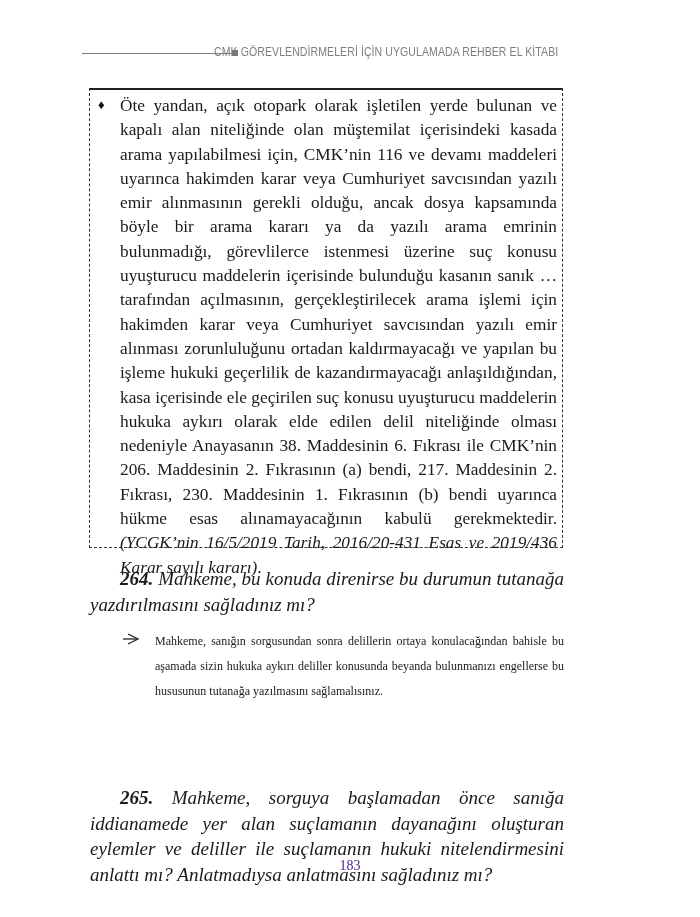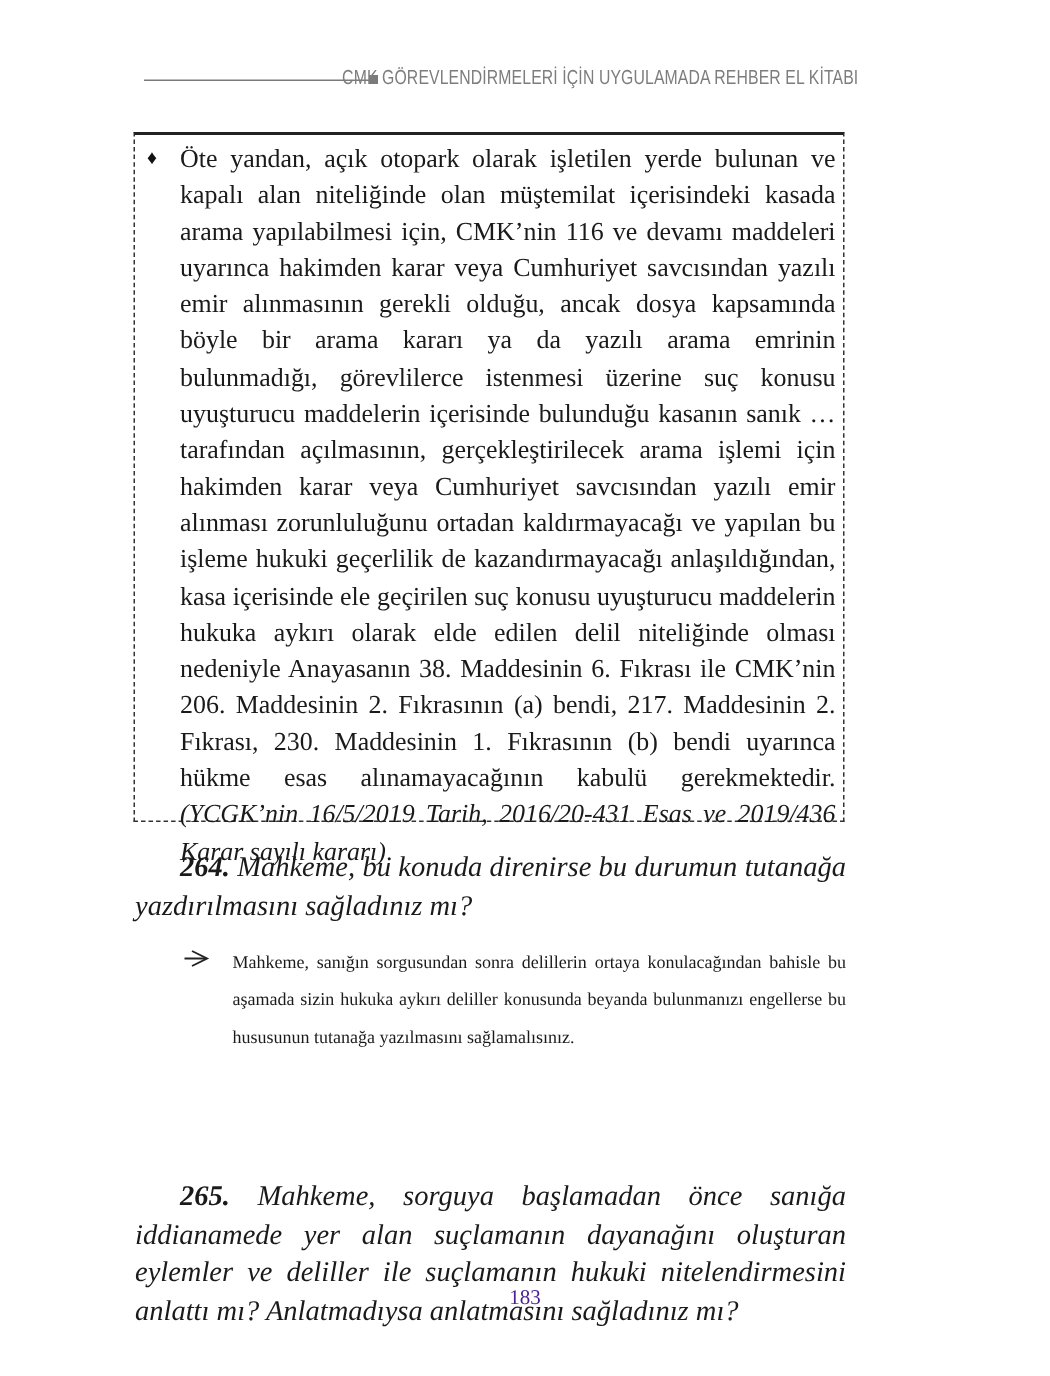--- a/index.html
+++ b/index.html
@@ -1,19 +1,19 @@
 <!DOCTYPE html>
 <html><head>
 <meta charset="utf-8">
 <style>
   html, body { margin: 0; padding: 0; background: #ffffff; }
   body { width: 700px; height: 917px; position: relative; overflow: hidden;
          font-family: "Liberation Serif", "DejaVu Serif", serif; color: #1a1a1a; }
 
-  .running-header { position: absolute; left: 96px; top: 44px; width: 476px; height: 20px; }
+  .running-header { position: absolute; left: 82px; top: 44px; width: 476px; height: 20px; }
   .header-rule { position: absolute; left: 0; top: 9px; width: 150px; height: 1px; background: #7a7a7a; }
   .header-square { position: absolute; left: 150px; top: 6px; width: 6px; height: 6px; background: #7a7a7a; }
   .header-title { position: absolute; right: 0; top: 0; font-family: "Liberation Sans", "DejaVu Sans", sans-serif;
                   font-size: 13.5px; color: #7d7d7d; letter-spacing: 0.1px; transform: scaleX(0.78);
                   transform-origin: right top; white-space: nowrap; }
 
   .case-box { position: absolute; left: 89px; top: 88px; width: 474px; height: 460px; box-sizing: border-box;
               border-top: 2px solid #222; border-left: 1.5px dashed #333; border-right: 1.5px dashed #333;
               border-bottom: 1.5px dashed #333; }
   .diamond-icon { position: absolute; left: 8px; top: 7px; font-size: 13px; color: #111; }

